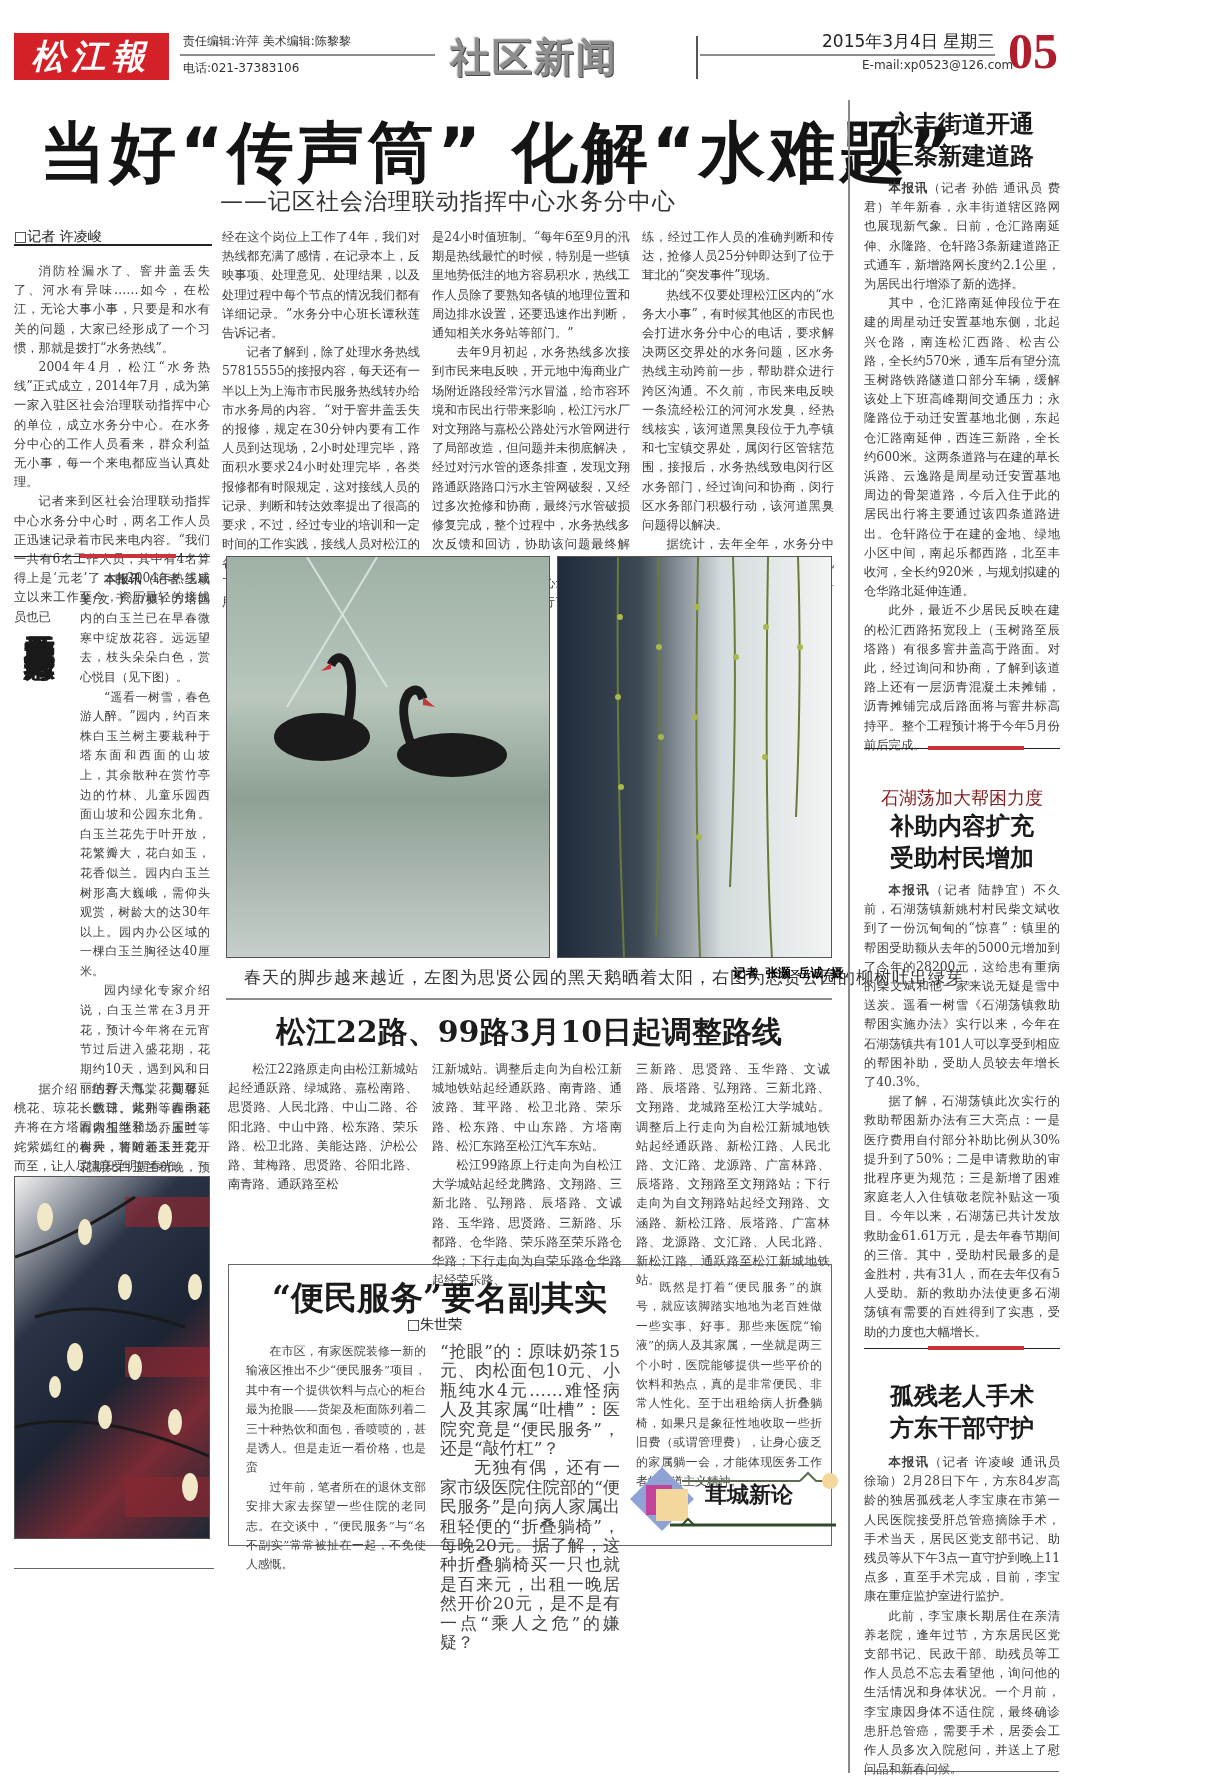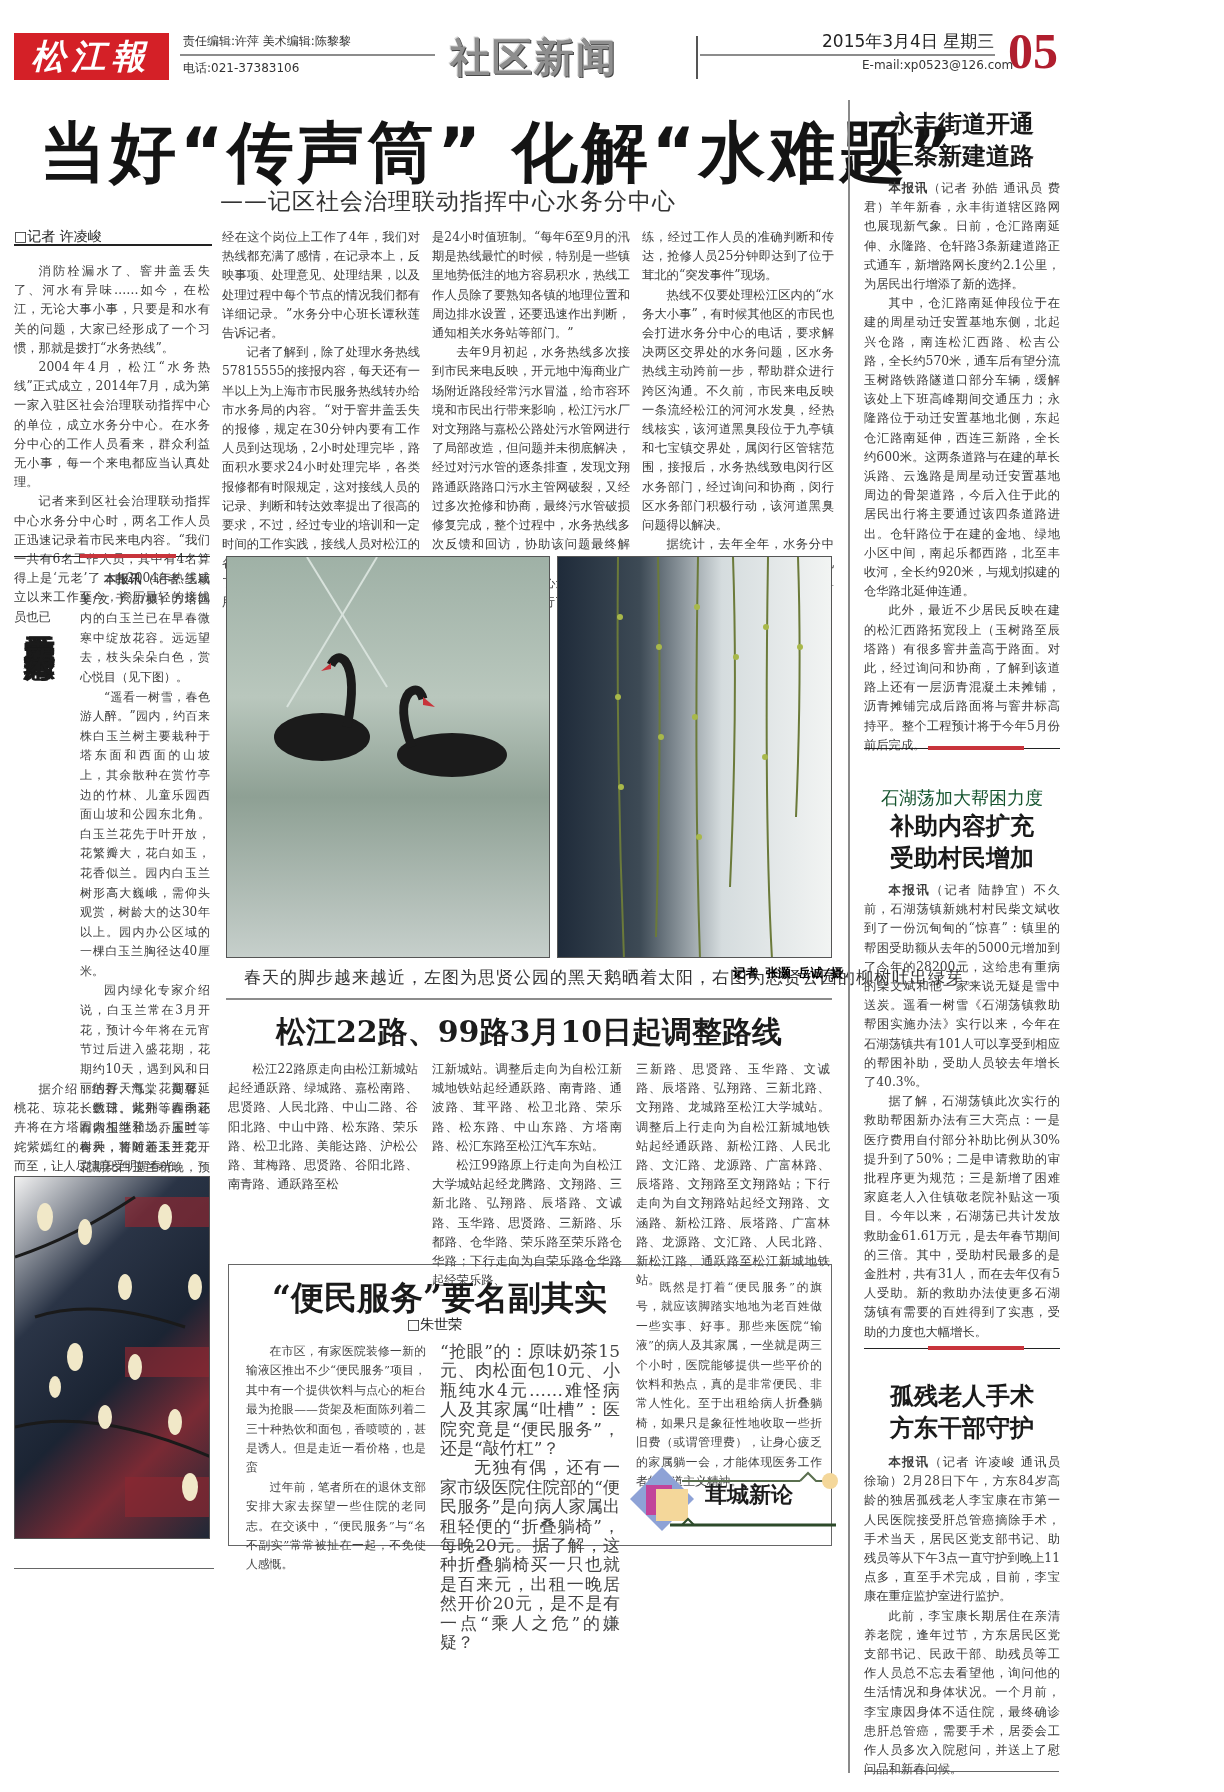--- a/index.html
+++ b/index.html
@@ -232,21 +232,21 @@
 <div class="col" style="left:864px; top:178px; width:196px;">
   <p><b>本报讯</b><span>（记者 孙皓 通讯员 费君）羊年新春，永丰街道辖区路网也展现新气象。日前，仓汇路南延伸、永隆路、仓轩路3条新建道路正式通车，新增路网长度约2.1公里，为居民出行增添了新的选择。</span></p>
   <p>其中，仓汇路南延伸段位于在建的周星动迁安置基地东侧，北起兴仓路，南连松汇西路、松吉公路，全长约570米，通车后有望分流玉树路铁路隧道口部分车辆，缓解该处上下班高峰期间交通压力；永隆路位于动迁安置基地北侧，东起仓汇路南延伸，西连三新路，全长约600米。这两条道路与在建的草长浜路、云逸路是周星动迁安置基地周边的骨架道路，今后入住于此的居民出行将主要通过该四条道路进出。仓轩路位于在建的金地、绿地小区中间，南起乐都西路，北至丰收河，全长约920米，与规划拟建的仓华路北延伸连通。</p>
   <p>此外，最近不少居民反映在建的松汇西路拓宽段上（玉树路至辰塔路）有很多窨井盖高于路面。对此，经过询问和协商，了解到该道路上还有一层沥青混凝土未摊铺，沥青摊铺完成后路面将与窨井标高持平。整个工程预计将于今年5月份前后完成。</p>
 </div>
 
 <div class="redbar-rule" style="left:864px; top:748px; width:196px;">
   <div class="red" style="left:64px; width:96px;"></div>
 </div>
 
-<div class="rh sans" style="left:864px; top:786px; width:196px; font-size:18px; font-weight:normal; color:#14532d;">石湖荡加大帮困力度</div>
+<div class="rh sans" style="left:864px; top:786px; width:196px; font-size:18px; font-weight:normal; color:#7f1d1d;">石湖荡加大帮困力度</div>
 <div class="rh serif" style="left:864px; top:810px; width:196px; font-size:24px; line-height:32px;">
   <div>补助内容扩充</div>
   <div>受助村民增加</div>
 </div>
 <div class="col" style="left:864px; top:880px; width:196px;">
   <p><b>本报讯</b><span>（记者 陆静宜）不久前，石湖荡镇新姚村村民柴文斌收到了一份沉甸甸的“惊喜”：镇里的帮困受助额从去年的5000元增加到了今年的28200元，这给患有重病的柴文斌和他一家来说无疑是雪中送炭。遥看一树雪《石湖荡镇救助帮困实施办法》实行以来，今年在石湖荡镇共有101人可以享受到相应的帮困补助，受助人员较去年增长了40.3%。</span></p>
   <p>据了解，石湖荡镇此次实行的救助帮困新办法有三大亮点：一是医疗费用自付部分补助比例从30%提升到了50%；二是申请救助的审批程序更为规范；三是新增了困难家庭老人入住镇敬老院补贴这一项目。今年以来，石湖荡已共计发放救助金61.61万元，是去年春节期间的三倍。其中，受助村民最多的是金胜村，共有31人，而在去年仅有5人受助。新的救助办法使更多石湖荡镇有需要的百姓得到了实惠，受助的力度也大幅增长。</p>
 </div>
 
 <div class="redbar-rule" style="left:864px; top:1348px; width:196px;">

